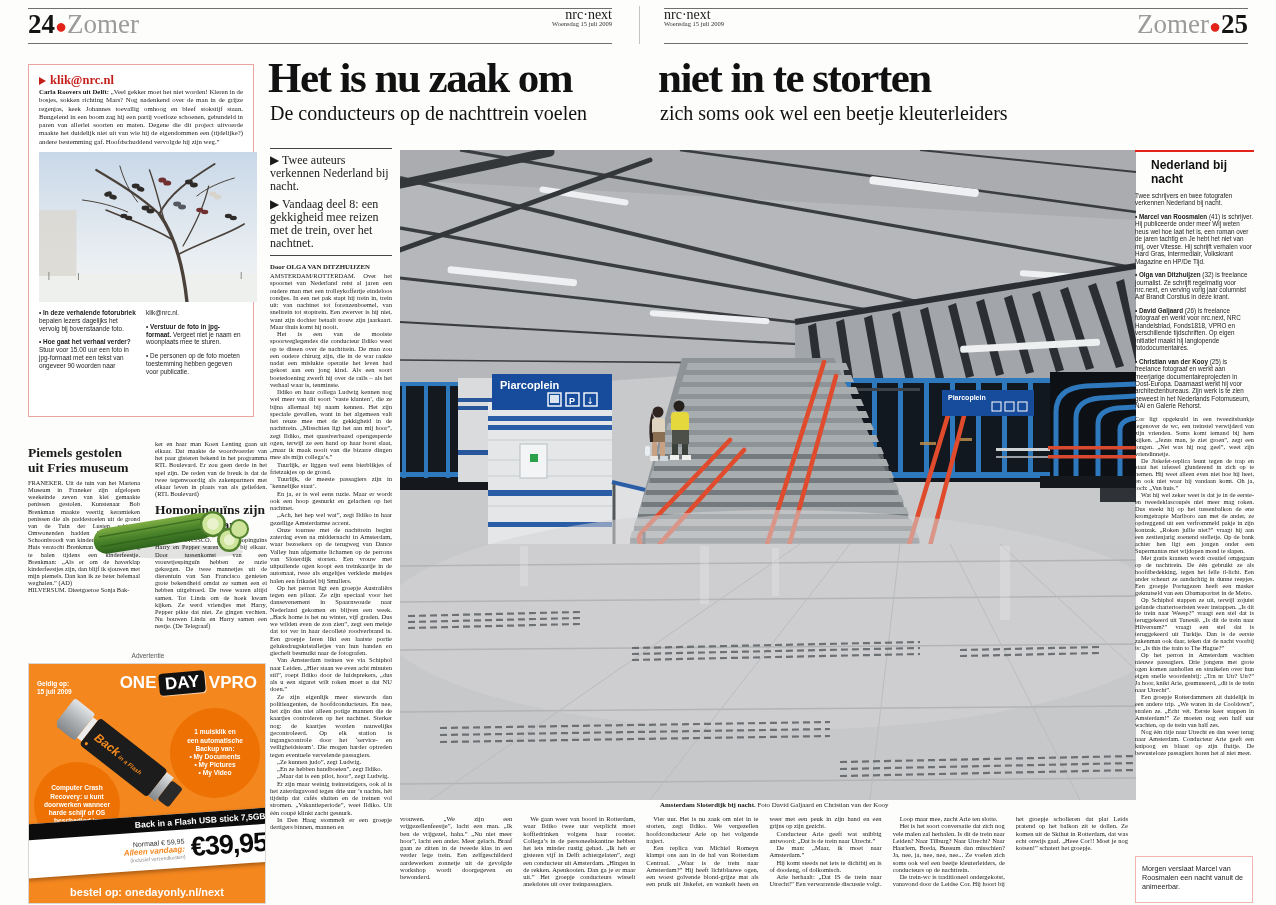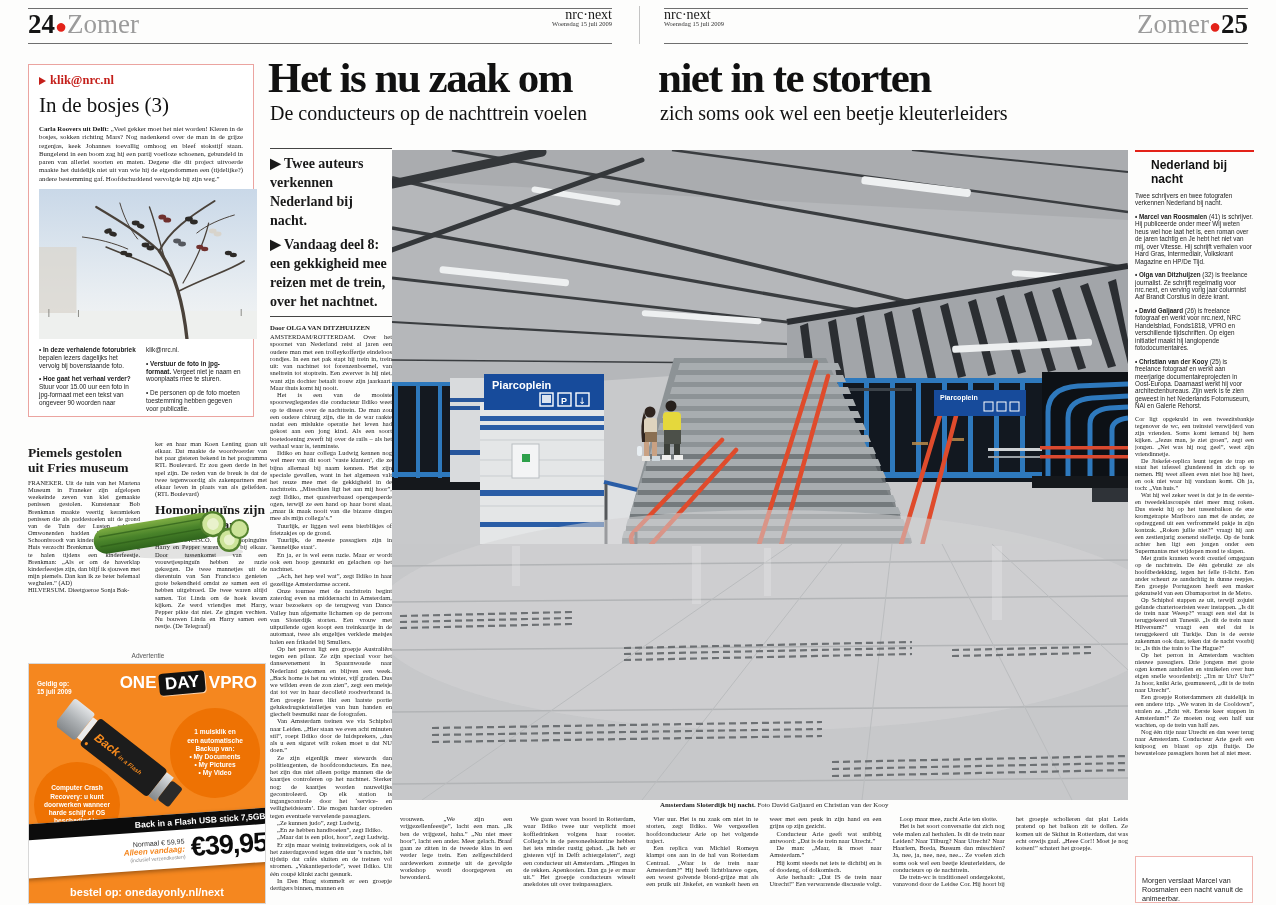--- a/index.html
+++ b/index.html
@@ -49,37 +49,37 @@
   .pr-normaal{font-size:7px;color:#333;}
   .pr-vandaag{font-size:8px;color:#f5871f;font-weight:bold;font-style:italic;}
   .pr-incl{font-size:5px;color:#888;}
   .pr-price{font-family:"Liberation Sans",sans-serif;font-weight:bold;font-size:27px;color:#0c0c0c;letter-spacing:-1px;}
   .bestel{position:absolute;left:0;bottom:5px;width:100%;text-align:center;color:#fff;font-family:"Liberation Sans",sans-serif;font-weight:bold;font-size:11px;}
   
   .hl{position:absolute;top:53px;font-size:43px;font-weight:bold;letter-spacing:-1.5px;color:#111;white-space:nowrap;}
   .sub{position:absolute;top:102px;font-size:20px;color:#111;white-space:nowrap;}
   .maincol{position:absolute;left:270px;top:146px;width:122px;height:759px;overflow:hidden;}
   .introrule{height:1px;background:#444;margin:2px 0;}
-  .introb p{margin:5px 0;font-size:14px;line-height:19px;font-weight:bold;}
+  .introb p{margin:5px 0;font-size:12px;line-height:13px;font-weight:normal;}
   .byline{font-size:6.8px;font-weight:bold;margin:7px 0 2px;}
   .body p{margin:0;font-size:6.5px;line-height:7.25px;text-align:justify;}
   .body p+p{text-indent:7px;}
-  .photo{position:absolute;left:392px;top:150px;width:736px;height:530px;background:#c2410c;}
+  .photo{position:absolute;left:400px;top:150px;width:736px;height:530px;background:#c2410c;}
   .caption{position:absolute;left:660px;top:801px;width:468px;font-size:6.9px;color:#222;}
   .caption b{font-weight:bold;}
   .bottomstrip{position:absolute;left:400px;top:815px;width:728px;height:90px;overflow:hidden;column-count:6;column-gap:11px;}
   
   .sidebar{position:absolute;left:1135px;top:150px;width:119px;height:702px;overflow:hidden;}
   .sbrule{height:2px;background:#e32219;margin-bottom:6px;}
   .sbtitle{font-family:"Liberation Sans",sans-serif;font-weight:bold;font-size:12px;margin:0 16px 6px;color:#111;}
   .sbsans p{margin:0 0 6px;font-family:"Liberation Sans",sans-serif;font-size:6.3px;line-height:7.45px;color:#222;}
   .sbsans b{font-weight:bold;}
   .sbcont p{margin:0;font-size:6.3px;line-height:6.95px;text-align:justify;}
   .sbcont p+p{text-indent:6px;}
-  .tomorrow{position:absolute;left:1135px;top:856px;width:118px;height:47px;background:#fff;border:1px solid #f0b3ae;box-sizing:border-box;padding:19px 6px;font-family:"Liberation Sans",sans-serif;font-size:7.2px;line-height:9.2px;color:#222;z-index:5;}
+  .tomorrow{position:absolute;left:1135px;top:856px;width:118px;height:47px;background:#fff;border:1px solid #f0b3ae;box-sizing:border-box;padding:7px 6px;font-family:"Liberation Sans",sans-serif;font-size:7.2px;line-height:9.2px;color:#222;z-index:5;}
   .fold{position:absolute;left:639px;top:6px;width:1px;height:38px;background:#c4c4c4;}
 </style>
 </head>
 <body>
 
 <div class="rule" style="left:28px;top:8px;width:584px;"></div>
 <div class="rule" style="left:28px;top:43px;width:584px;"></div>
 <div class="rule" style="left:664px;top:8px;width:584px;"></div>
 <div class="rule" style="left:664px;top:43px;width:584px;"></div>
 <div class="fold"></div>
@@ -101,21 +101,20 @@
   <div>
     <span class="section">Zomer</span><span class="dot">●</span><span class="pgnum">25</span>
   </div>
 </div>
 
 <div class="klikbox">
   <div class="kliklab">
       <span class="arrow"></span>
       <span>klik@nrc.nl</span>
     </div>
-  <div class="kliktitle">In de bosjes (3)</div>
   <div class="klikintro"><b>Carla Roovers uit Delft:</b> <span>„Veel gekker moet het niet worden! Kleren in de bosjes, sokken richting Mars? Nog nadenkend over de man in de grijze regenjas, keek Johannes toevallig omhoog en bleef stokstijf staan. Bungelend in een boom zag hij een partij voetloze schoenen, gebundeld in paren van allerlei soorten en maten. Degene die dit project uitvoerde maakte het duidelijk niet uit van wie hij de eigendommen een (tijdelijke?) andere bestemming gaf. Hoofdschuddend vervolgde hij zijn weg.”</span></div>
   <div class="treewrap">
     <svg viewBox="0 0 221 150" width="218" height="150" preserveAspectRatio="none">
       <defs>
           <linearGradient id="sky" x1="0" y1="0" x2="0" y2="1">
             <stop offset="0" stop-color="#c9d8e8"></stop>
             <stop offset="0.7" stop-color="#e9eef2"></stop>
             <stop offset="1" stop-color="#f4f5f4"></stop>
           </linearGradient>
         </defs>

